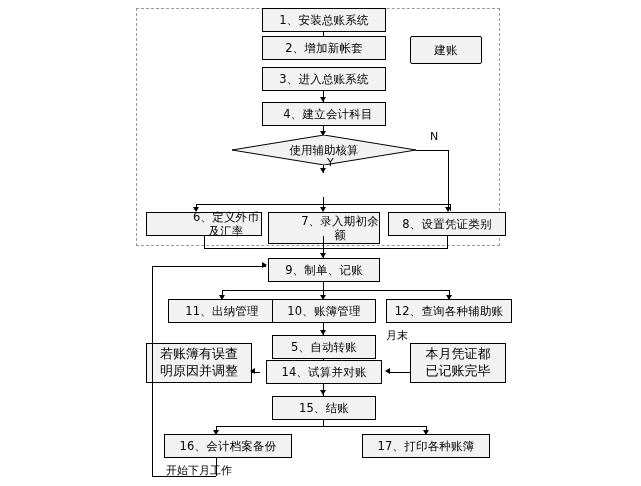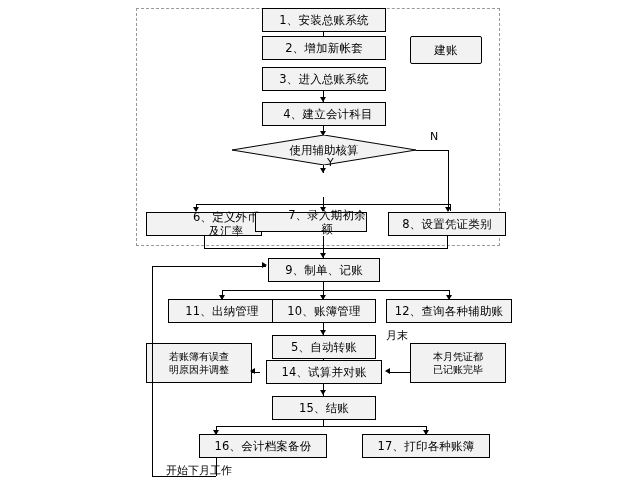--- a/index.html
+++ b/index.html
@@ -100,21 +100,21 @@
   }
   .note {
     position: absolute;
     box-sizing: border-box;
     border: 1px solid #000000;
     background: #f2f2f2;
     display: flex;
     align-items: center;
     justify-content: center;
     text-align: center;
-    font-size: 10px;
+    font-size: 13px;
     line-height: 1.3;
     color: #000000;
   }
 </style>
 </head>
 <body>
 
 <div id="canvas">
 
   <div class="dashed-group" style="left:136px; top:8px; width:364px; height:238px;"></div>
@@ -170,21 +170,21 @@
   <div class="hline" style="left:196px; top:204px; width:254px;"></div>
   <div class="vline" style="left:196px; top:204px; height:7px;"></div>
   <div class="arrow-down" style="left:193px; top:207px;"></div>
   <div class="vline" style="left:323px; top:204px; height:7px;"></div>
   <div class="arrow-down" style="left:320px; top:207px;"></div>
   <div class="vline" style="left:450px; top:204px; height:7px;"></div>
 
   <div class="box" style="left:146px; top:212px; width:116px; height:24px;padding-left:44px;">
     <span>6、定义外币及汇率</span>
   </div>
-  <div class="box" style="left:255px; top:212px; width:112px; height:20px;padding-left:32px;">
+  <div class="box" style="left:268px; top:212px; width:112px; height:32px;padding-left:32px;">
     <span>7、录入期初余额</span>
   </div>
   <div class="box" style="left:388px; top:212px; width:118px; height:24px;">
     <span>8、设置凭证类别</span>
   </div>
 
   <div class="vline" style="left:204px; top:236px; height:12px;"></div>
   <div class="vline" style="left:323px; top:236px; height:12px;"></div>
   <div class="vline" style="left:447px; top:236px; height:12px;"></div>
   <div class="hline" style="left:204px; top:248px; width:244px;"></div>
@@ -252,21 +252,21 @@
     <span>15、结账</span>
   </div>
 
   <div class="vline" style="left:323px; top:420px; height:6px;"></div>
   <div class="hline" style="left:216px; top:426px; width:210px;"></div>
   <div class="vline" style="left:216px; top:426px; height:8px;"></div>
   <div class="arrow-down" style="left:213px; top:430px;"></div>
   <div class="vline" style="left:426px; top:426px; height:8px;"></div>
   <div class="arrow-down" style="left:423px; top:430px;"></div>
 
-  <div class="box" style="left:164px; top:434px; width:128px; height:24px;margin-left:35px;">
+  <div class="box" style="left:164px; top:434px; width:128px; height:24px;">
     <span>16、会计档案备份</span>
   </div>
   <div class="box" style="left:362px; top:434px; width:128px; height:24px;">
     <span>17、打印各种账簿</span>
   </div>
 
   <div class="vline" style="left:216px; top:458px; height:18px;"></div>
   <div class="hline" style="left:152px; top:476px; width:64px;"></div>
   <div class="vline" style="left:152px; top:266px; height:210px;"></div>
   <div class="hline" style="left:152px; top:266px; width:114px;"></div>

